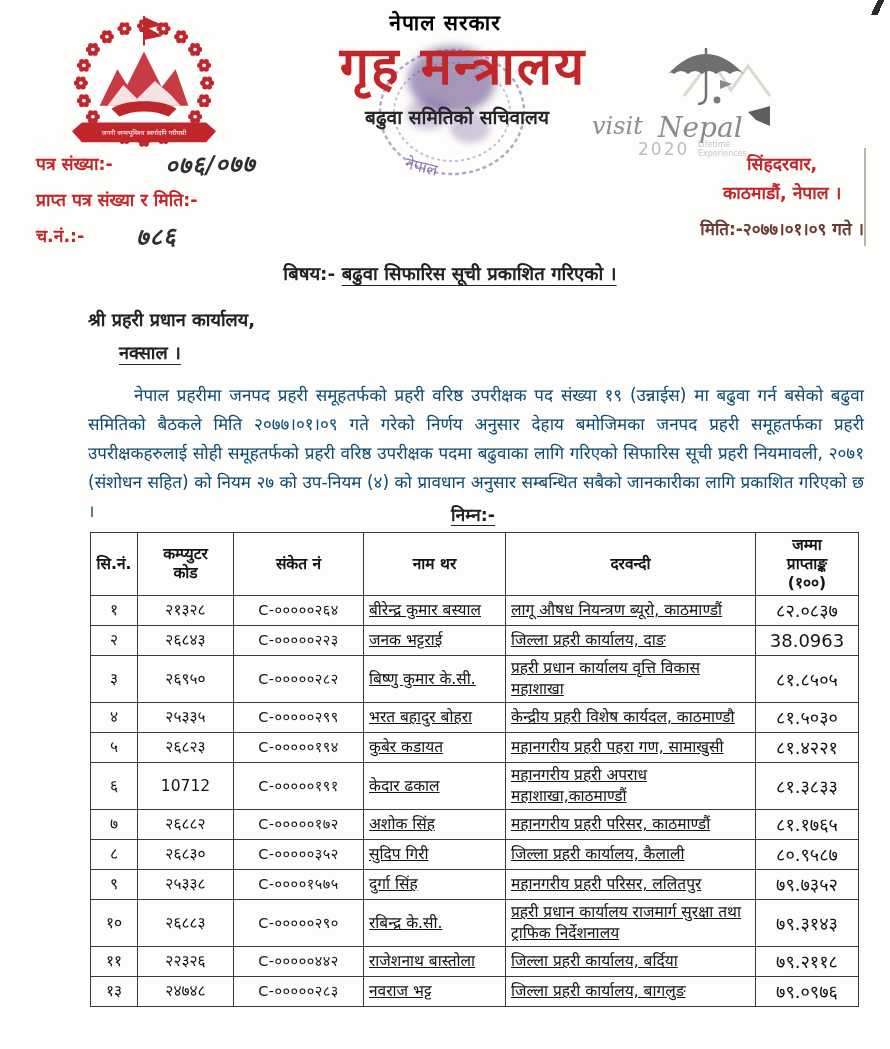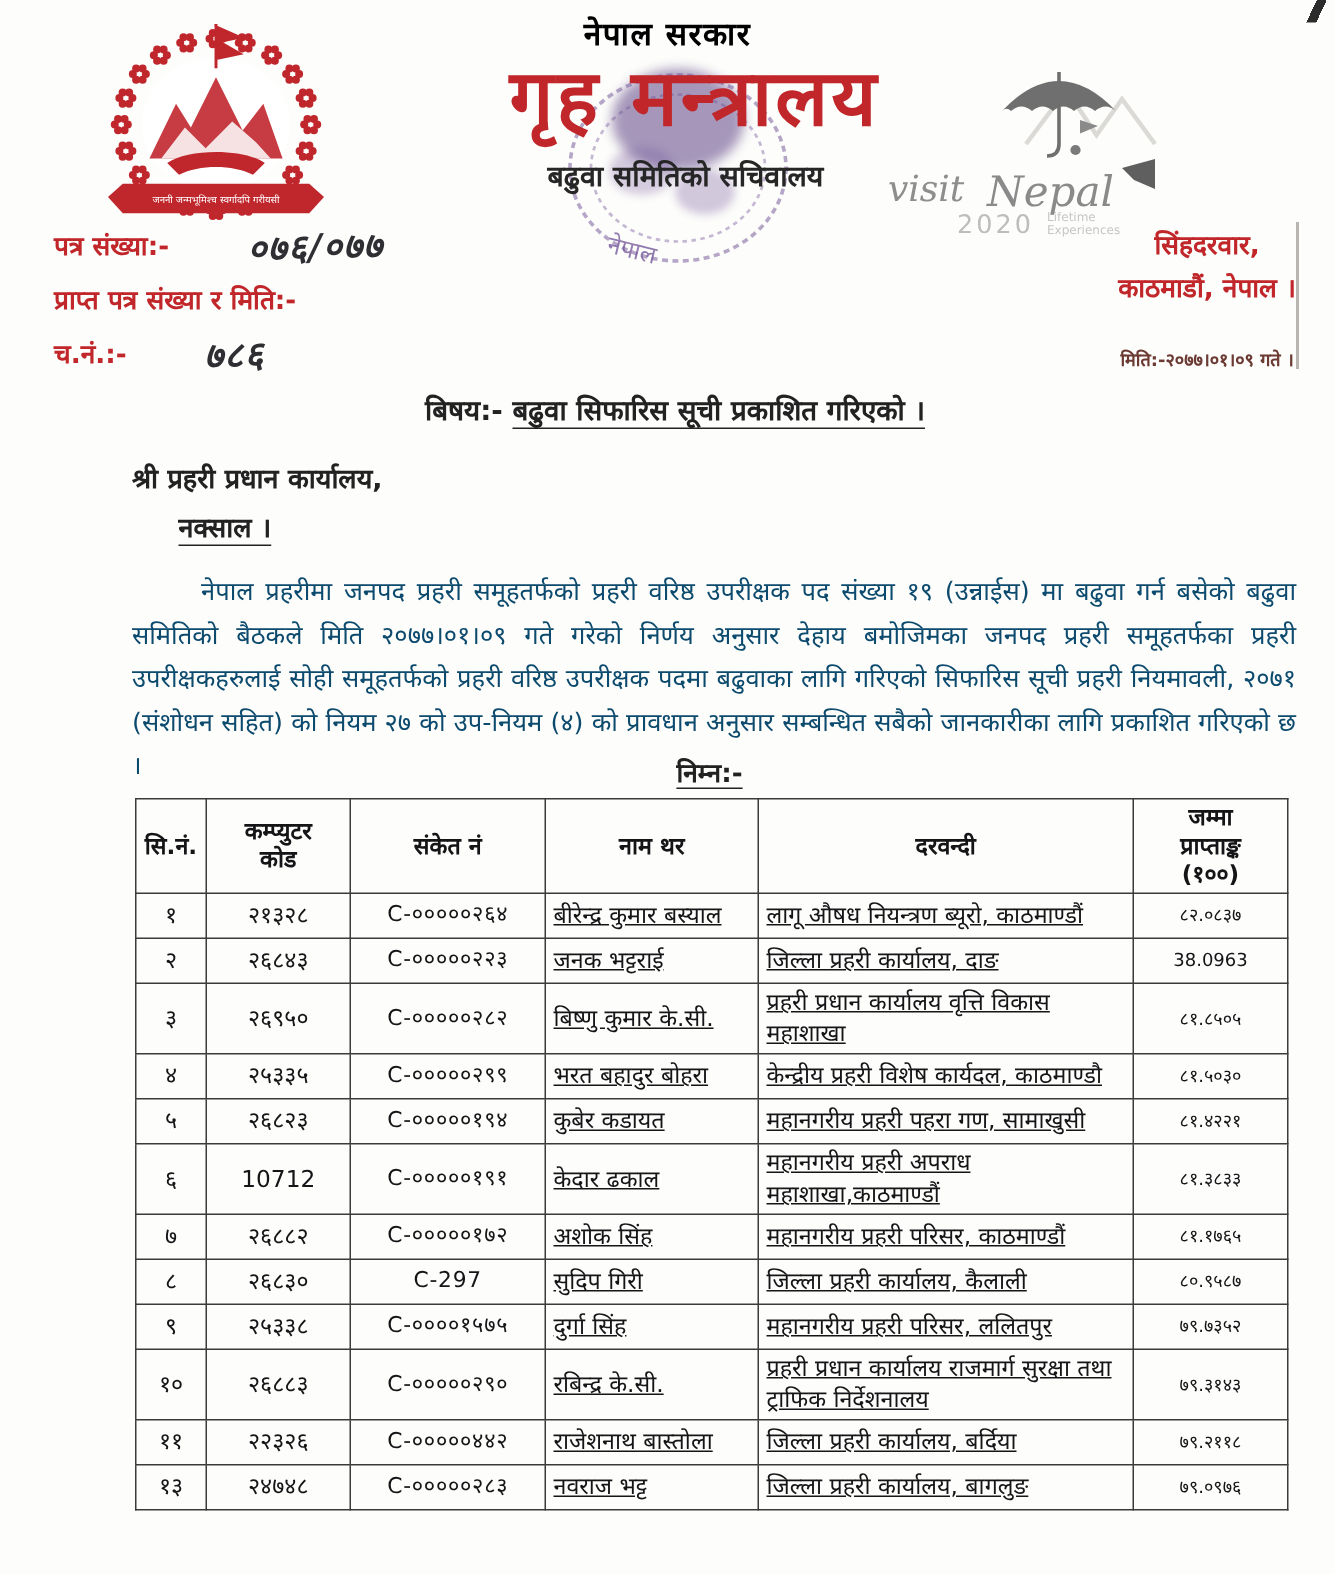--- a/index.html
+++ b/index.html
@@ -15,40 +15,40 @@
   .stamp{position:absolute;left:366px;top:28px;width:172px;height:152px;pointer-events:none;}
   .stamp svg{filter:blur(0.5px);}
   .visit-logo{position:absolute;left:586px;top:34px;width:196px;height:128px;}
 
   
   .meta-left{position:absolute;left:36px;top:150px;font-size:17.5px;font-weight:bold;color:#c1272a;}
   .meta-left .row{margin-bottom:10px;height:26px;display:flex;align-items:center;gap:44px;}
   .handwrit{font-family:"DejaVu Serif",serif;font-style:italic;font-weight:bold;font-size:24px;color:#2e2e33;margin-left:8px;letter-spacing:1px;transform:rotate(-1.5deg);}
   .meta-right{position:absolute;right:26px;top:150px;text-align:center;font-size:17.5px;font-weight:bold;color:#c1272a;}
   .meta-right .addr{line-height:29px;}
-  .date-line{margin-top:23px;color:#6b3a33;font-size:12px;}
+  .date-line{margin-top:9px;color:#6b3a33;font-size:17px;}
 
   
   .subject{position:absolute;top:260px;left:0;right:0;text-align:center;font-size:18.5px;font-weight:bold;color:#222;transform:translateX(5px);}
   .subject .u{text-decoration:underline;text-underline-offset:5px;}
   .recipient{position:absolute;left:88px;top:303px;font-size:18px;font-weight:bold;color:#222;line-height:33px;}
   .recipient .u{text-decoration:underline;text-underline-offset:5px;margin-left:31px;}
   .body-par{position:absolute;left:88px;right:26px;top:364px;font-size:17px;line-height:29px;text-align:justify;color:#0c4a6e;text-indent:46px;font-weight:500;}
   .list-intro{position:absolute;top:502px;left:0;right:0;text-align:center;font-size:17.5px;font-weight:bold;color:#222;transform:translateX(28px);text-decoration:underline;text-underline-offset:4px;}
 
   
   .tbl-wrap{position:absolute;left:90px;top:532px;width:768px;}
   table.promo{border-collapse:collapse;width:768px;table-layout:fixed;font-size:15.5px;color:#151517;}
   table.promo th,table.promo td{border:1.4px solid #3b3b3b;padding:2px 5px;}
   table.promo th{font-weight:bold;white-space:pre-line;text-align:center;height:58px;font-size:15.5px;line-height:19px;}
   table.promo td{height:25px;line-height:21px;}
   td.c{text-align:center;}
   td.l{text-align:left;padding-left:8px;text-decoration:underline;}
   td.sym{font-size:14.5px;letter-spacing:0.5px;}
-  td.marks{font-size:12px;}
+  td.marks{font-size:18px;}
   col.c1{width:47px;}col.c2{width:96px;}col.c3{width:130px;}col.c4{width:142px;}col.c5{width:250px;}col.c6{width:103px;}
 
   
   .scan-line-right{position:absolute;left:864px;top:148px;width:2px;height:98px;background:#b9b4ae;}
   .corner-mark{position:absolute;right:0;top:0;width:26px;height:15px;background:linear-gradient(115deg,transparent 42%,#2c2c2c 42%,#2c2c2c 62%,transparent 62%);}
 </style>
 </head>
 <body>
 
 <div class="page">
@@ -332,21 +332,21 @@
             <td class="c">७</td>
             <td class="c">२६८८२</td>
             <td class="c sym">C-०००००१७२</td>
             <td class="l">अशोक सिंह</td>
             <td class="l">महानगरीय प्रहरी परिसर, काठमाण्डौं</td>
             <td class="c marks">८१.१७६५</td>
           </tr>
           <tr>
             <td class="c">८</td>
             <td class="c">२६८३०</td>
-            <td class="c sym">C-297</td>
+            <td class="c sym">C-०००००३५२</td>
             <td class="l">सुदिप गिरी</td>
             <td class="l">जिल्ला प्रहरी कार्यालय, कैलाली</td>
             <td class="c marks">८०.९५८७</td>
           </tr>
           <tr>
             <td class="c">९</td>
             <td class="c">२५३३८</td>
             <td class="c sym">C-००००१५७५</td>
             <td class="l">दुर्गा सिंह</td>
             <td class="l">महानगरीय प्रहरी परिसर, ललितपुर</td>

